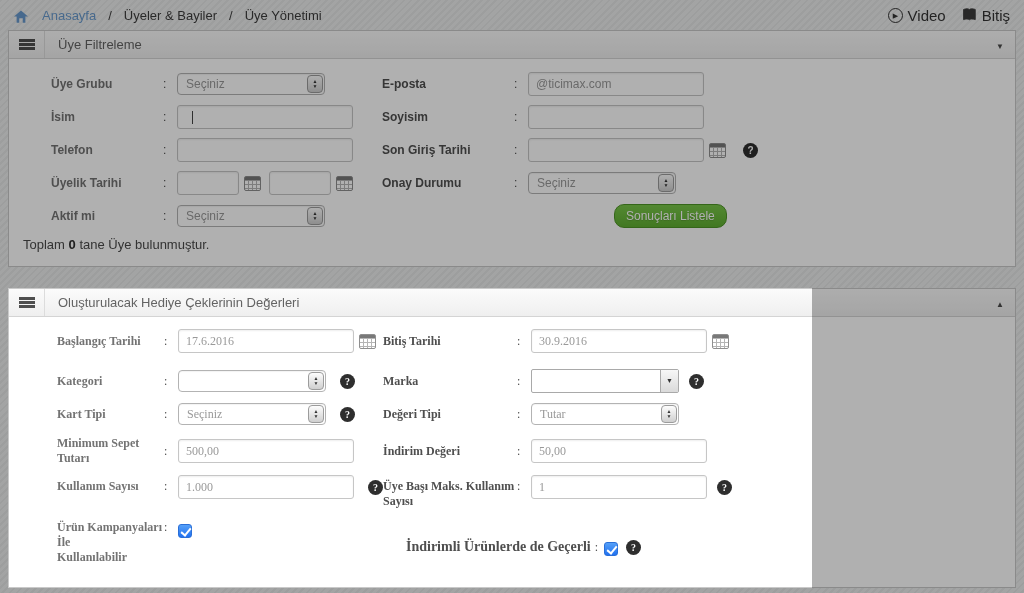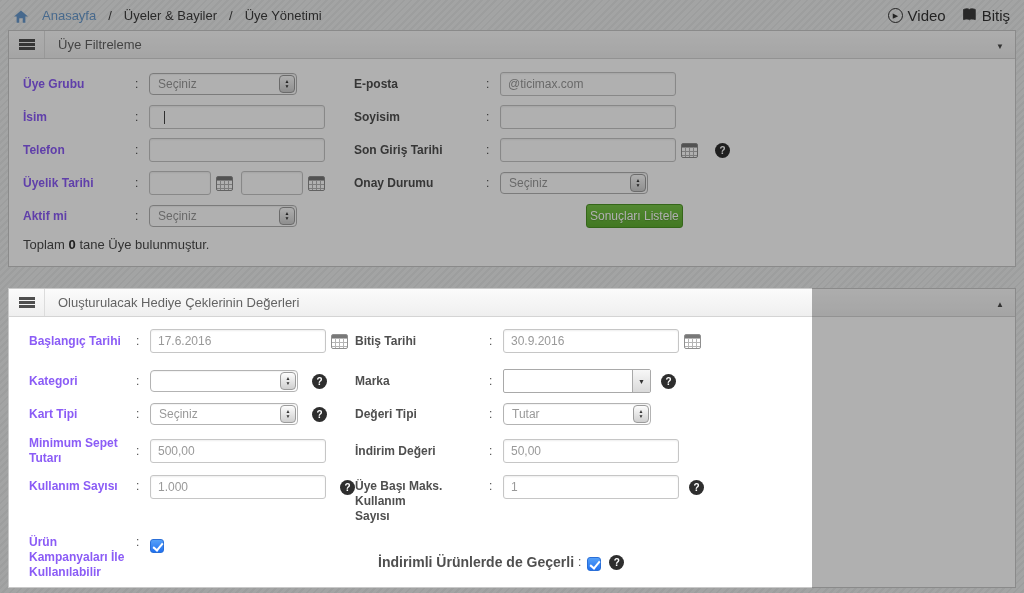--- a/index.html
+++ b/index.html
@@ -35,21 +35,21 @@
   .burger { width:16px; height:11px;
     background:linear-gradient(#4f4f4f 0 3px, transparent 3px 4px, #4f4f4f 4px 7px, transparent 7px 8px, #4f4f4f 8px 11px); }
   .panel-title { flex:1; padding-left:13px; font-size:13px; color:#636363; }
   .chev { width:30px; text-align:center; cursor:pointer; color:#4a4a4a; }
   .chev.down::before { content:"▼"; font-size:8px; }
   .chev.up::before   { content:"▲"; font-size:8px; }
 
   
   .pbody { padding:13px 14px 0 14px; }
   .frow { display:flex; align-items:center; margin-bottom:9px; }
-  .lbl { width:112px; font-size:12px; font-weight:bold; color:#8b5cf6; line-height:15px; }
+  .lbl { width:112px; font-size:12px; font-weight:bold; color:#737373; line-height:15px;margin-left:28px; }
   .colon { width:14px; font-size:12px; color:#4f4f4f; text-align:left; }
   .zone { width:205px; display:flex; align-items:center; }
   .lbl2 { width:132px; font-size:12px; font-weight:bold; color:#4f4f4f; line-height:15px; }
   .inp { width:176px; height:24px; border:1px solid #c6c6c6; border-radius:3px; background:#fff;
     box-shadow: inset 0 1px 2px rgba(0,0,0,0.07); font-family:inherit;
     font-size:12px; color:#999; padding:0 7px; outline:none; }
   .inp.sm { width:62px; }
   .fake-input { display:flex; align-items:center; }
   .caret { display:inline-block; width:1px; height:13px; background:#444; margin-left:7px; }
 
@@ -82,34 +82,34 @@
   .help { width:15px; height:15px; border-radius:50%; background:#2e2e2e; color:#fff;
     font-size:10px; font-weight:bold; display:inline-flex; align-items:center; justify-content:center;
     cursor:pointer; flex:0 0 auto; }
   .help::before { content:"?"; }
 
   .cb { width:14px; height:14px; border-radius:3px; border:1px solid #2a6fd8;
     background:linear-gradient(#55a0f8,#2171f0); position:relative; cursor:pointer; flex:0 0 auto; }
   .cb.checked::after { content:""; position:absolute; left:4px; top:1px; width:4px; height:8px;
     border:solid #fff; border-width:0 2px 2px 0; transform:rotate(40deg); }
 
-  .btn-green { display:inline-block; border:1px solid #4e9427; border-radius:3px;
+  .btn-green { display:inline-block; border:1px solid #4e9427; border-radius:10px;
     background:linear-gradient(#79c649,#5fae31); color:#fff; font-family:inherit;
-    font-size:12px; padding:4px 3px; cursor:pointer; text-shadow:0 1px 1px rgba(0,0,0,0.15); }
+    font-size:12px; padding:4px 11px; cursor:pointer; text-shadow:0 1px 1px rgba(0,0,0,0.15); }
 
   .summary { font-size:13px; color:#4a4a4a; margin-top:3px; padding-bottom:10px; }
   .summary b { color:#2e2e2e; }
 
   
   #filter-panel { left:8px; top:30px; width:1008px; height:237px; }
   #gift-panel   { left:8px; top:288px; width:1008px; height:300px; }
   #gift-panel .pbody { padding:12px 20px 0 20px; }
   #gift-panel .lbl  { width:107px; }
   #gift-panel .lbl2 { width:134px; }
-  #gift-panel .frow { margin-bottom:10px; }
+  #gift-panel .frow { margin-bottom:10px;font-family:Liberation Serif, serif; }
   .mb16 { margin-bottom:16px !important; }
   .mb11 { margin-bottom:11px !important; }
 
   .row-top { align-items:flex-start; }
   .row-top .colon, .row-top .cb { margin-top:4px; }
   .row-top .lbl, .row-top .lbl2 { margin-top:4px; }
 
   .check-row2 { display:flex; align-items:center; margin-left:23px; }
   .check-row2 .ilabel { font-size:14px; font-weight:bold; color:#4f4f4f; margin-right:4px; }
   .check-row2 .colon2 { font-size:12px; color:#4f4f4f; margin-right:6px; }

